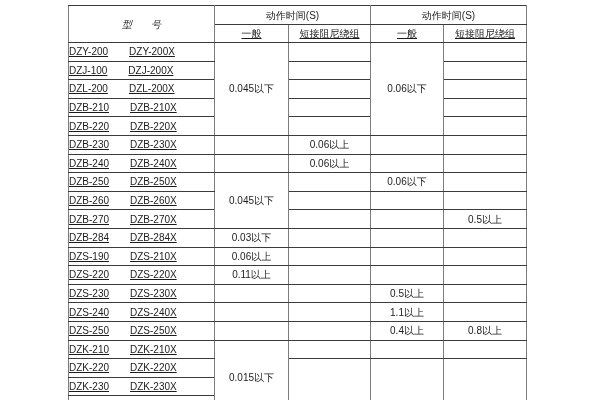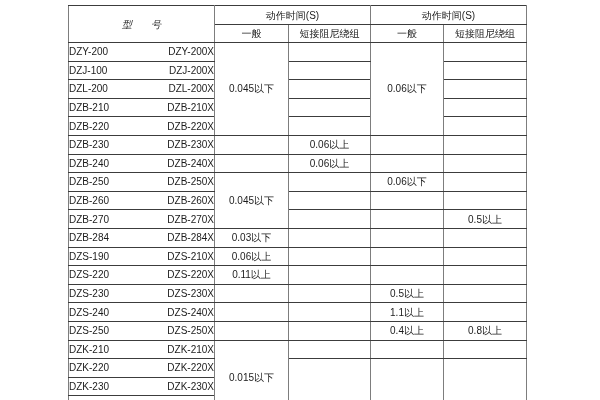--- a/index.html
+++ b/index.html
@@ -17,24 +17,24 @@
     border-top:1px solid #3c3c3c;
     border-bottom:1px solid #3c3c3c;
     border-left:1px solid #7d7d7d;
     border-right:1px solid #7d7d7d;
     padding:0;margin:0;
     text-align:center;vertical-align:middle;
     font-size:10px;line-height:1.1;font-weight:normal;
     color:#1b1b1b;white-space:nowrap;overflow:hidden;
   }
   tr.hdr1 th{height:18px;}
-  tr.hdr2 th{height:17px;}
+  tr.hdr2 th{height:17px;text-decoration:underline;}
   tr.data td{height:17.6px;}
   th.model-head{letter-spacing:8px;text-indent:8px;font-style:italic;}
-  .model-pair{display:flex;justify-content:space-between;align-items:center;gap:27px;}
+  .model-pair{display:flex;justify-content:flex-start;align-items:center;gap:21px;text-decoration:underline;}
 </style>
 </head>
 <body>
 
 <div class="sheet">
 <table>
   <colgroup>
     <col style="width:146px">
         <col style="width:74px">
         <col style="width:82px">

